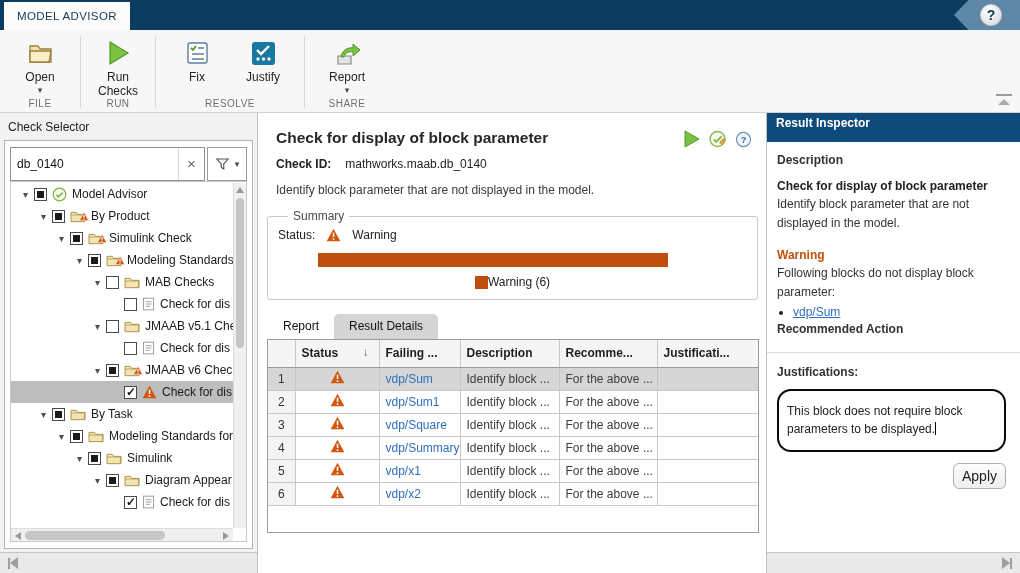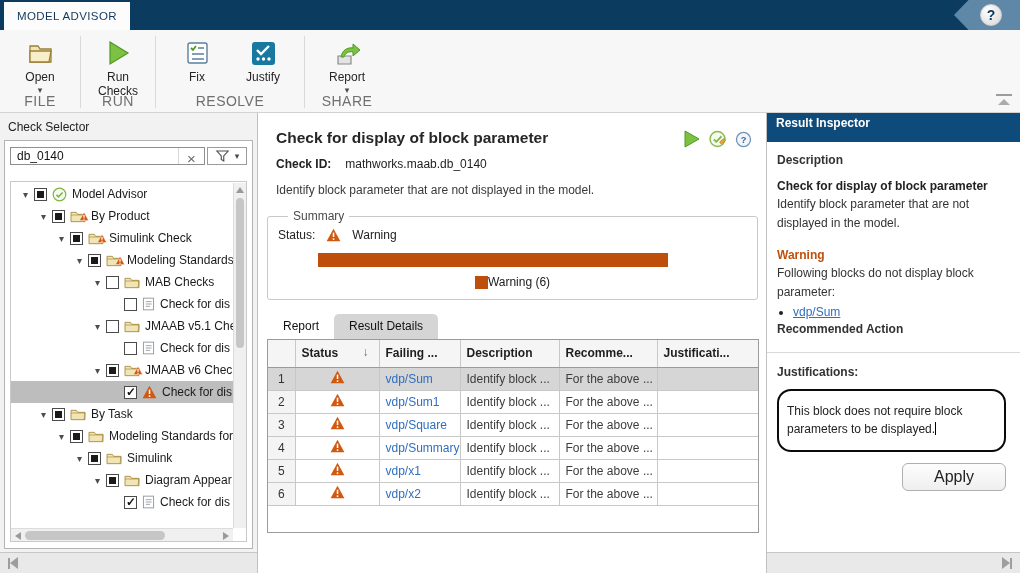--- a/index.html
+++ b/index.html
@@ -15,38 +15,38 @@
             clip-path:polygon(22% 0,100% 0,100% 100%,22% 100%,0 50%); display:flex; align-items:center; justify-content:center; }
   .help-circle { width:22px; height:22px; border-radius:50%; border:1px solid #CFCFCF;
             background:radial-gradient(circle at 35% 30%, #FFFFFF, #D6D6D6); color:#0C3B60;
             font-weight:bold; font-size:14px; text-align:center; line-height:20px; cursor:pointer; margin-left:8px; }
 
   
   .toolstrip { position:absolute; top:30px; left:0; right:0; height:83px; background:#F7F7F7;
                border-bottom:1px solid #D2D2D2; display:flex; }
   .tgroup { position:relative; display:flex; justify-content:center; padding-top:5px; }
   .tgroup .seclabel { position:absolute; bottom:3px; left:0; right:0; text-align:center;
-               font-size:14px; color:#6F6F6F; letter-spacing:.5px; }
+               font-size:10px; color:#6F6F6F; letter-spacing:.5px; }
   .tsep { width:1px; background:#DADADA; margin:6px 0 4px 0; }
   .tbtn { width:66px; display:flex; flex-direction:column; align-items:center; padding-top:3px; cursor:pointer; }
   .tbtn .ticon { height:30px; display:flex; align-items:center; justify-content:center; }
   .tbtn .tlabel { font-size:12px; color:#252525; text-align:center; line-height:14px; margin-top:2px; white-space:pre-line; }
   .tbtn .tcaret { font-size:9px; color:#4A4A4A; margin-top:1px; }
   .collapse-strip { position:absolute; right:8px; bottom:7px; width:16px; cursor:pointer; }
   .collapse-strip .bar { height:2px; background:#9C9C9C; margin-bottom:3px; }
   .collapse-strip .tri { width:0; height:0; border-left:6px solid transparent; border-right:6px solid transparent;
                border-bottom:6px solid #ABABAB; margin:0 auto; }
 
   
   .left-panel { position:absolute; top:113px; bottom:0; left:0; width:258px; background:#F2F2F2;
                 border-right:1px solid #C0C0C0; }
   .panel-title { font-size:12px; color:#222; padding:7px 0 5px 8px; }
   .selector-box { position:absolute; top:27px; left:4px; right:4px; bottom:24px; background:#FFF;
                 border:1px solid #B3B3B3; padding:6px 5px; }
-  .search-row { display:flex; gap:2px; height:18px; }
+  .search-row { display:flex; gap:2px; height:34px; }
   .search-field { flex:1; display:flex; border:1px solid #8F8F8F; background:#fff; }
   .search-field input { flex:1; border:0; outline:0; font-size:12px; padding:0 6px;
                 font-family:"Liberation Sans",sans-serif; color:#111; min-width:0; }
   .search-clear { width:26px; border:0; border-left:1px solid #D8D8D8; background:#fff; color:#6B6B6B;
                 font-size:15px; cursor:pointer; line-height:22px; }
   .filter-btn { width:46px; border:1px solid #9C9C9C; background:#fff; display:flex; align-items:center;
                 justify-content:center; gap:5px; cursor:pointer; }
   .filter-btn .caret { font-size:9px; color:#4A4A4A; }
   .tree-wrap { position:absolute; top:40px; left:5px; right:5px; bottom:6px; border:1px solid #C9C9C9; background:#fff; overflow:hidden; }
   .tree-rows { position:absolute; top:1px; left:0; right:13px; bottom:13px; overflow:hidden; }
@@ -127,21 +127,21 @@
   .ri-bullets { margin:2px 0 0 16px; }
   .ri-bullets li { line-height:1.5; }
   .ri-bullets a { color:#2F6FBE; text-decoration:underline; cursor:pointer; }
   .ri-rech { font-weight:bold; color:#333; margin-top:1px; }
   .ri-divider { border-top:1px solid #D9D9D9; margin:16px -14px 12px -10px; }
   .ri-just-label { font-weight:bold; color:#333; }
   .justify-box { border:2px solid #0A0A0A; border-radius:14px; padding:12px 8px; margin-top:10px;
         font-size:12px; line-height:1.45; color:#222; min-height:40px; cursor:text; }
   .caret-bar { display:inline-block; width:1px; height:13px; background:#000; vertical-align:-2px; }
   .apply-row { display:flex; justify-content:flex-end; margin-top:11px; }
-  .apply-btn { font-family:"Liberation Sans",sans-serif; font-size:16px; color:#222; padding:4px 31px;
+  .apply-btn { font-family:"Liberation Sans",sans-serif; font-size:14px; color:#222; padding:4px 8px;
         border:1px solid #AFAFAF; border-radius:6px; background:linear-gradient(#FDFDFD,#EFEFEF); cursor:pointer; }
 </style>
 </head>
 <body>
 
 <div class="window">
 
   <div class="titlebar">
     <div class="ma-tab">MODEL ADVISOR</div>
     <div class="help-wedge">

